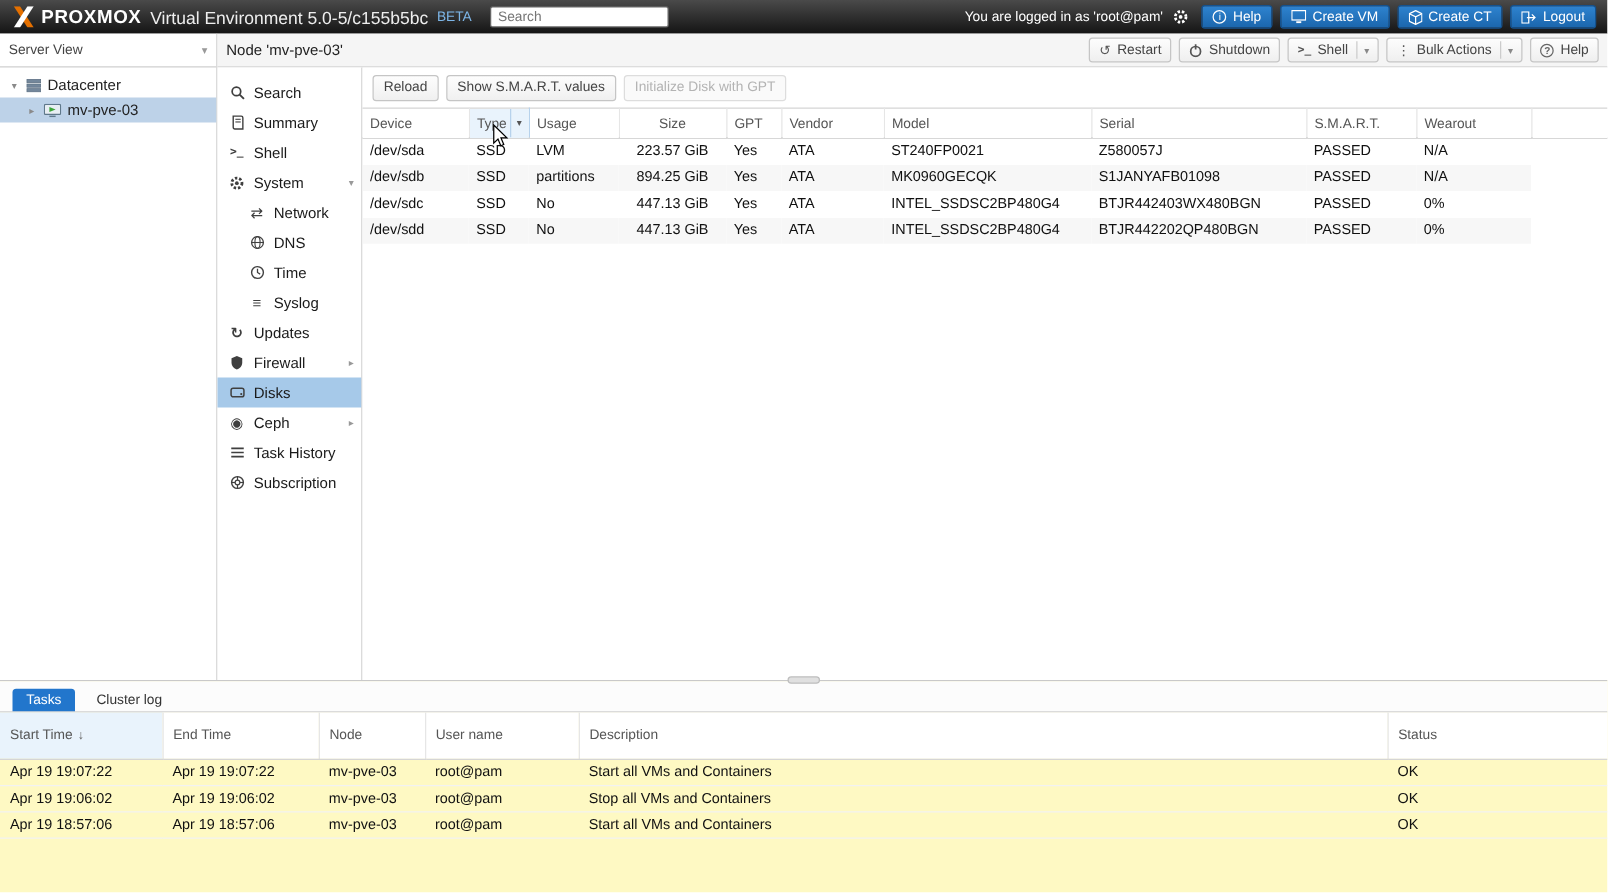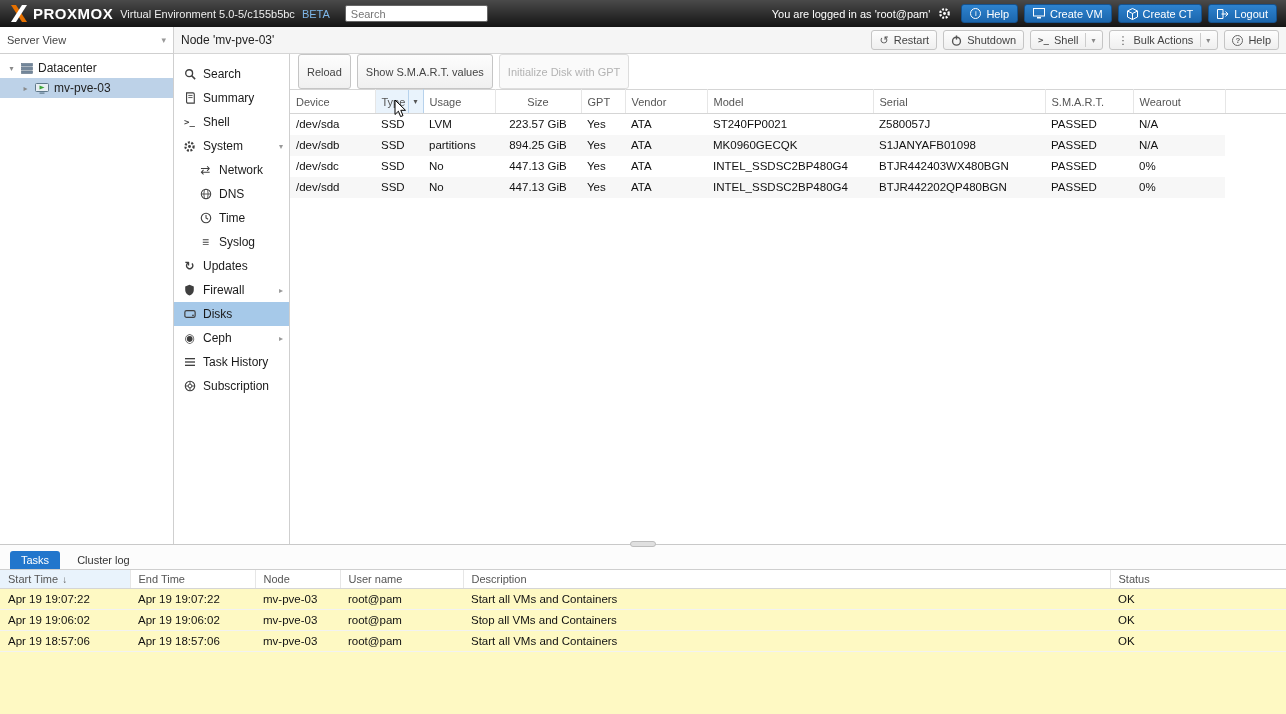--- a/index.html
+++ b/index.html
@@ -4,21 +4,21 @@
 <style>
   *{box-sizing:border-box;margin:0;padding:0}
   html,body{width:1286px;height:714px;overflow:hidden}
   body{font-family:"Liberation Sans","DejaVu Sans",sans-serif;font-size:12px;color:#222;background:#fff;position:relative}
   #app{width:100%;height:100%;display:flex;flex-direction:column}
 
   
   .topbar{flex:0 0 27px;height:27px;background:linear-gradient(#4a4a4a,#141414);display:flex;align-items:center;padding:0 9px;color:#fff;gap:7px}
   .logo{display:flex;align-items:center;gap:4px}
   .brand{font-weight:bold;font-size:15px;letter-spacing:.5px;color:#fff}
-  .version{font-size:11px;color:#eee}
+  .version{font-size:14px;color:#eee}
   .beta{font-size:11px;color:#7db6e8;cursor:pointer;margin-right:8px}
   .top-search{width:143px;height:17px;border:1px solid #666;border-radius:2px;font-size:11px;padding:0 5px;color:#333;background:#fff;outline:none}
   .top-right{margin-left:auto;display:flex;align-items:center;gap:6px}
   .login-text{font-size:11px;color:#fff;margin-right:2px}
   .btn-blue{display:inline-flex;align-items:center;gap:5px;background:linear-gradient(#2e83cf,#1b66ad);border:1px solid #14528f;color:#fff;font-size:11px;padding:0 8px;height:19px;border-radius:3px;cursor:pointer;white-space:nowrap}
   .circle-glyph{display:inline-flex;align-items:center;justify-content:center;width:11px;height:11px;border:1px solid #fff;border-radius:50%;font-size:8px;line-height:1}
   .gear-btn{display:inline-flex;align-items:center;cursor:pointer;margin-right:4px}
 
   
   .main{flex:1 1 auto;display:flex;min-height:0;background:#fff}
@@ -43,41 +43,41 @@
   .nav-panel{flex:0 0 116px;width:116px;border-right:1px solid #cfcfcf;padding-top:8px;font-size:12px;background:#fff}
   .nav-item{height:24px;display:flex;align-items:center;gap:6px;padding:0 6px 0 8px;cursor:pointer;color:#1a1a1a;white-space:nowrap}
   .nav-item.child{padding-left:24px}
   .nav-item.selected{background:#a6c9e9}
   .nav-icon{width:15px;flex:0 0 15px;display:inline-flex;justify-content:center;align-items:center;color:#3f3f3f;font-size:12px}
   .nav-icon.mono{font-family:"DejaVu Sans Mono",monospace;font-size:9px;font-weight:bold}
   .nav-arr{margin-left:auto;color:#999;font-size:8px}
 
   .disks-panel{flex:1 1 auto;display:flex;flex-direction:column;min-width:0;background:#fff}
   .disks-toolbar{flex:0 0 32px;display:flex;align-items:center;gap:6px;padding:0 8px}
-  .btn-tb{display:inline-flex;align-items:center;background:linear-gradient(#fdfdfd,#f0f0f0);border:1px solid #c5c5c5;color:#444;font-size:11px;padding:0 8px;height:35px;border-radius:3px;cursor:pointer;white-space:nowrap}
+  .btn-tb{display:inline-flex;align-items:center;background:linear-gradient(#fdfdfd,#f0f0f0);border:1px solid #c5c5c5;color:#444;font-size:11px;padding:0 8px;height:21px;border-radius:3px;cursor:pointer;white-space:nowrap}
   .btn-tb.disabled{color:#b3b3b3;background:#fafafa;border-color:#ddd;cursor:default}
 
   table{border-collapse:collapse;table-layout:fixed;width:100%;font-size:11.5px}
   .grid thead th{height:24px;font-weight:normal;color:#555;text-align:left;padding:0 6px;border-top:1px solid #d5d5d5;border-bottom:1px solid #d5d5d5;border-right:1px solid #e6e6e6;background:#fff;font-size:11px;cursor:pointer;position:relative;white-space:nowrap;overflow:hidden}
   .grid thead th.filler{cursor:default;border-right:none}
   .grid thead th.hovered{background:#e9f3fc;border-right:1px solid #b7d2ec}
   .col-trigger{position:absolute;right:0;top:0;bottom:0;width:15px;border-left:1px solid #b7d2ec;display:flex;align-items:center;justify-content:center;color:#555;font-size:8px;background:#e9f3fc;cursor:pointer}
   .grid td{height:21px;padding:0 6px;white-space:nowrap;overflow:hidden;text-overflow:ellipsis;color:#111}
   .grid tr.stripe td{background:#f7f7f7}
   .grid tr.selected td{background:#cde1f5}
   .grid td.num,.grid th.num{text-align:center}
   .grid td.focus-cell{box-shadow:inset 0 0 0 1px #4a90d2;background:#fff}
 
   
   .bottom-panel{flex:0 0 170px;height:170px;border-top:1px solid #c9c9c9;position:relative;background:#fef9c3;display:flex;flex-direction:column}
   .split-handle{position:absolute;top:-4px;left:50%;transform:translateX(-50%);width:26px;height:6px;background:#e0e0e0;border:1px solid #bdbdbd;border-radius:3px;cursor:row-resize;z-index:5}
   .tabs-row{flex:0 0 25px;display:flex;align-items:flex-end;padding-left:10px;gap:6px;border-bottom:1px solid #cfcfcf;background:#fcfcfc}
   .tab{font-size:11px;padding:3px 11px;border-radius:3px 3px 0 0;cursor:pointer;color:#333}
   .tab.active{background:#2276cc;color:#fff}
-  .tasks-grid thead th{height:18px;font-weight:normal;color:#555;text-align:left;padding:0 8px;border-bottom:1px solid #d5d5d5;border-right:1px solid #e6e6e6;background:#fff;font-size:11px;cursor:pointer;white-space:nowrap}
+  .tasks-grid thead th{height:37px;font-weight:normal;color:#555;text-align:left;padding:0 8px;border-bottom:1px solid #d5d5d5;border-right:1px solid #e6e6e6;background:#fff;font-size:11px;cursor:pointer;white-space:nowrap}
   .tasks-grid thead th.sorted{background:#e9f3fc}
   .tasks-grid thead th:last-child{border-right:none}
   .sort-arrow{color:#666;font-size:10px;margin-left:4px}
   .tasks-grid td{height:21px;padding:0 8px;white-space:nowrap;overflow:hidden;text-overflow:ellipsis;color:#111;border-bottom:1px solid #f2f2f2}
 
   .cursor{position:absolute;left:394px;top:99px;z-index:99;pointer-events:none}
   svg{display:block}
   .inline-svg{display:inline-flex;align-items:center}
 </style>
 </head>

